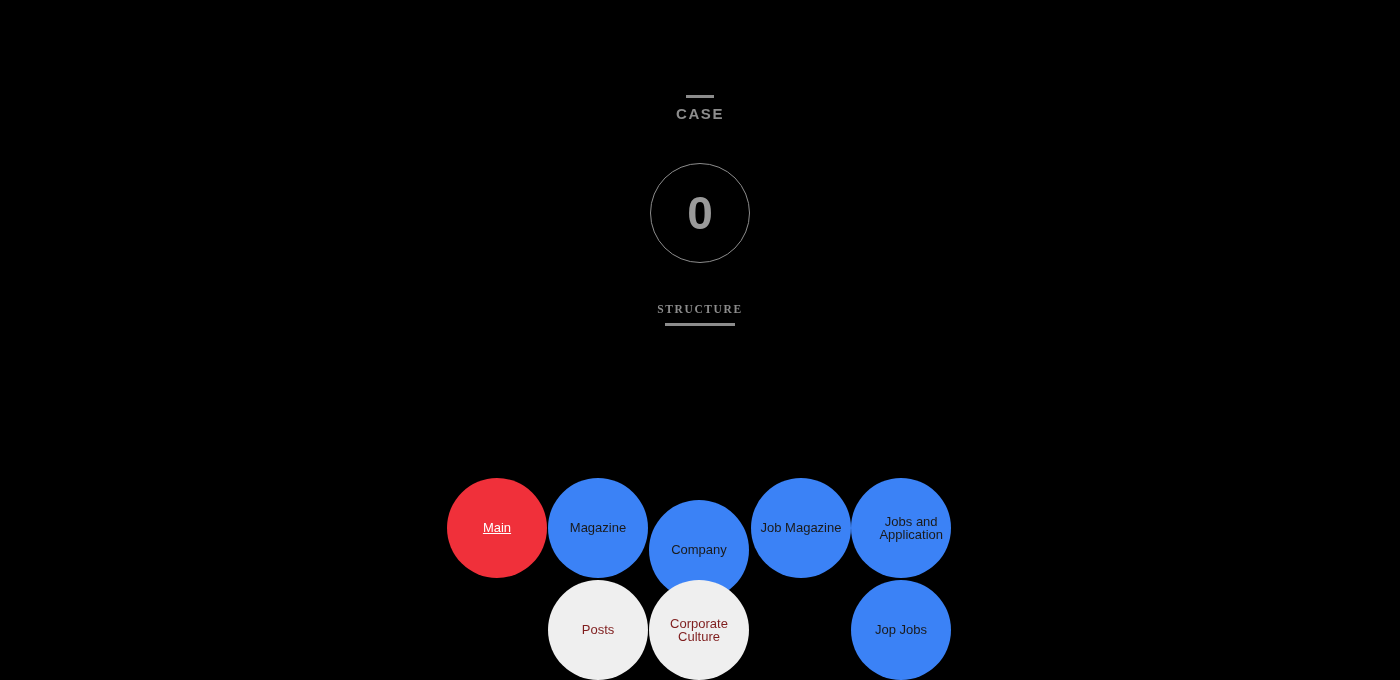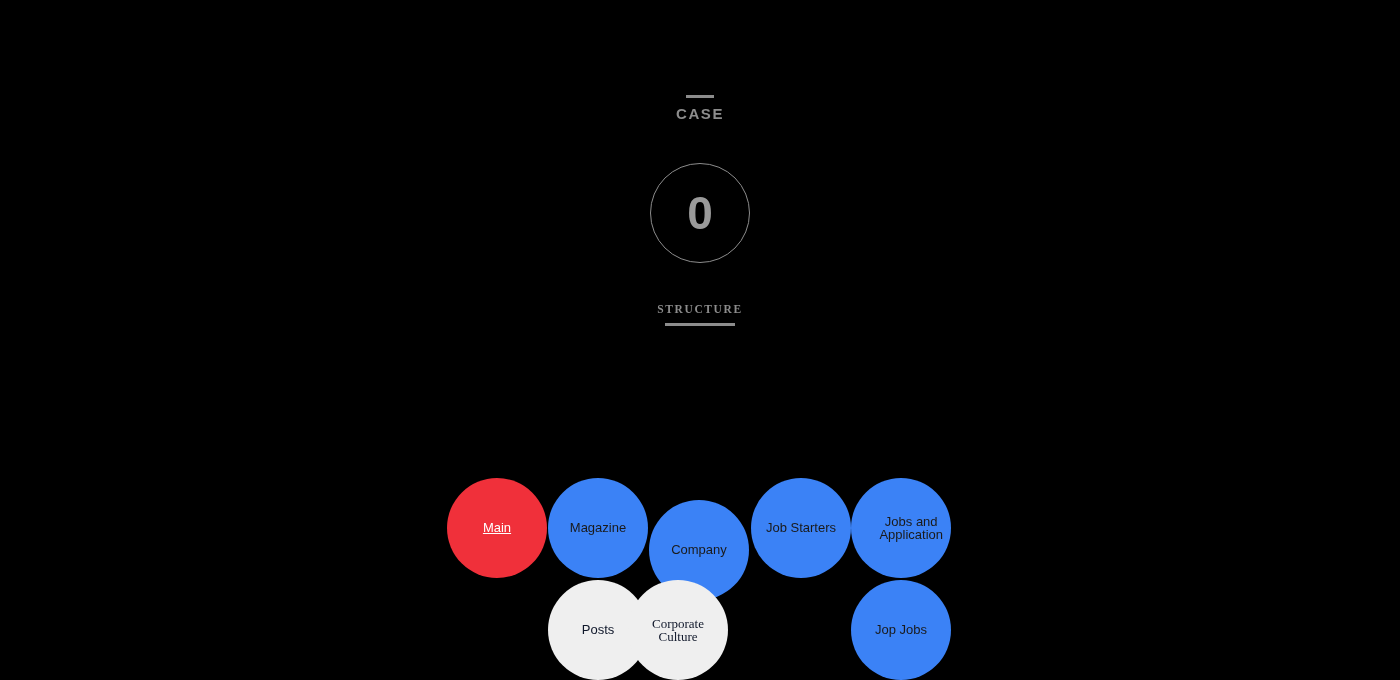--- a/index.html
+++ b/index.html
@@ -108,21 +108,21 @@
     white-space: pre-line;
   }
 
   .node.variant-active { background: #f0303a; }
   .node.variant-active .node-label { color: #ffffff; text-decoration: underline; }
 
   .node.variant-default { background: #3b82f6; }
   .node.variant-default .node-label { color: #1a1a1a; }
 
   .node.variant-muted { background: #efefef; }
-  .node.variant-muted .node-label { color: #0f172a; text-align: center; }
+  .node.variant-muted .node-label { color: #7f1d1d; text-align: center; }
 </style>
 </head>
 <body>
 
 <div class="stage">
 
   <div class="case-block">
     <div class="case-rule"></div>
     <div class="case-label">CASE</div>
   </div>
@@ -140,30 +140,30 @@
       <div class="node variant-active" style="left: 447px; top: 478px;">
         <span class="node-label">Main</span>
       </div>
       <div class="node variant-default" style="left: 548px; top: 478px;">
         <span class="node-label">Magazine</span>
       </div>
       <div class="node variant-default" style="left: 649px; top: 500px;">
         <span class="node-label">Company</span>
       </div>
       <div class="node variant-default" style="left: 751px; top: 478px;">
-        <span class="node-label">Job Starters</span>
+        <span class="node-label">Job Magazine</span>
       </div>
       <div class="node variant-default" style="left: 851px; top: 478px; justify-content: flex-end;">
         <span class="node-label">Jobs and
 Application</span>
       </div>
       <div class="node variant-muted" style="left: 548px; top: 580px;">
         <span class="node-label">Posts</span>
       </div>
-      <div class="node variant-muted" style="left: 628px; top: 580px; font-family: Liberation Serif, serif;">
+      <div class="node variant-muted" style="left: 649px; top: 580px;">
         <span class="node-label">Corporate
 Culture</span>
       </div>
       <div class="node variant-default" style="left: 851px; top: 580px;">
         <span class="node-label">Jop Jobs</span>
       </div>
     </div>
 
 </div>
 

